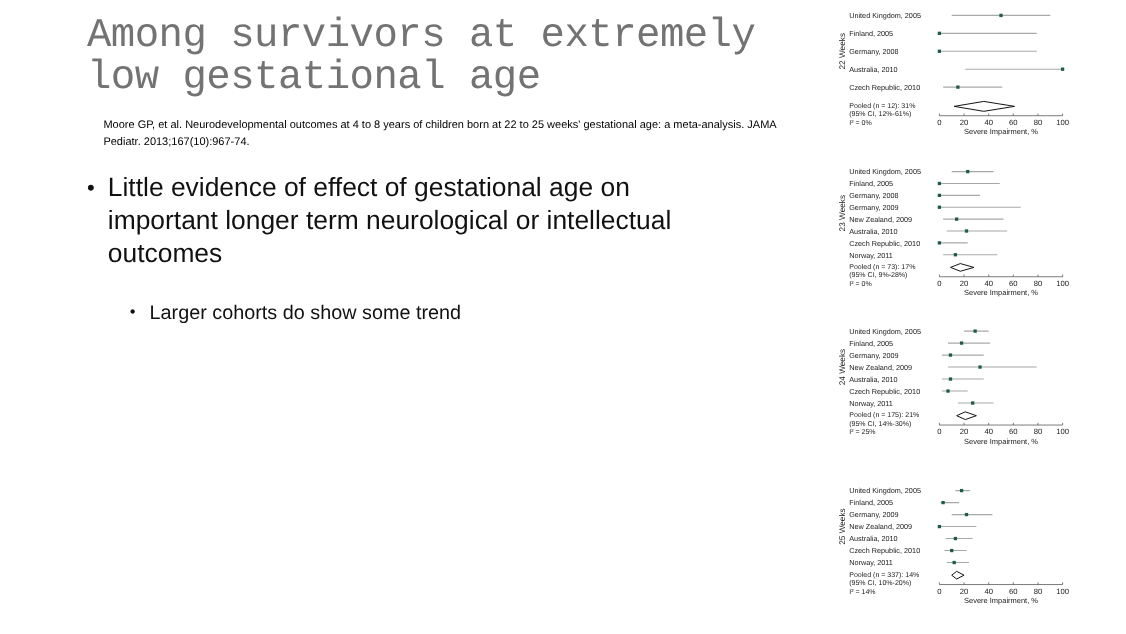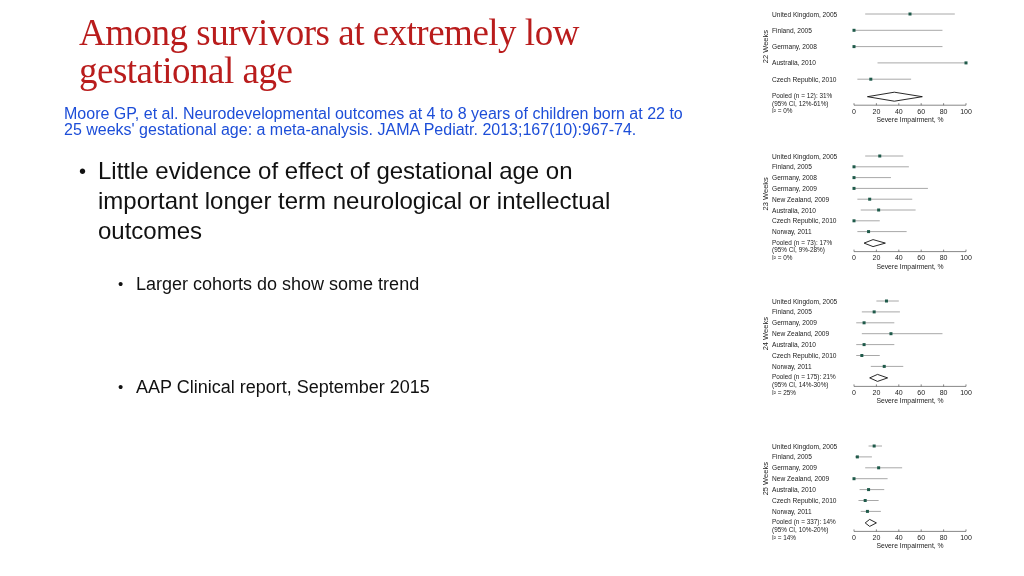--- a/index.html
+++ b/index.html
@@ -1,39 +1,38 @@
 <!DOCTYPE html>
 <html><head>
 <meta charset="utf-8">
 <style>
   html, body { margin: 0; padding: 0; background: #ffffff; }
   body { width: 1024px; height: 576px; position: relative; overflow: hidden; font-family: "Liberation Sans", "DejaVu Sans", sans-serif; color: #000; }
-  .title { position: absolute; left: 79px; top: 14px; width: 620px; font-size: 37px; line-height: 38px; color: #b91c1c; font-family: Liberation Serif, serif; font-weight: 300; letter-spacing: -0.5px; }
-  .citation { position: absolute; left: 64px; top: 106px; width: 620px; font-size: 16px; line-height: 16px; color: #1d4ed8; }
+  .title { position: absolute; left: 79px; top: 14px; width: 620px; font-size: 37px; line-height: 38px; color: #737373; font-family: Liberation Mono, monospace; font-weight: 300; letter-spacing: -0.5px; }
+  .citation { position: absolute; left: 94px; top: 106px; width: 620px; font-size: 10px; line-height: 16px; color: #000000; }
   .bullets { position: absolute; left: 79px; top: 156px; width: 560px; }
   .b1 { position: relative; padding-left: 19px; font-size: 24px; line-height: 30px; color: #111; }
   .b1::before { content: "\2022"; position: absolute; left: 0; top: 0; font-size: 20px; }
   .b2 { position: relative; padding-left: 38px; margin-left: 19px; font-size: 18px; line-height: 26px; color: #111; margin-top: 25px; }
   .b2::before { content: "\2022"; position: absolute; left: 20px; top: 0; font-size: 15px; }
   .gap { height: 52px; }
   .plots { position: absolute; left: 755px; top: 0; width: 269px; height: 576px; }
   svg text { font-family: "Liberation Sans", "DejaVu Sans", sans-serif; }
 </style>
 </head>
 <body>
 
 <div>
   <div class="title">Among survivors at extremely low gestational age</div>
   <div class="citation">Moore GP, et al. Neurodevelopmental outcomes at 4 to 8 years of children born at 22 to 25 weeks' gestational age: a meta-analysis. JAMA Pediatr. 2013;167(10):967-74.</div>
 
   <div class="bullets">
     <div class="b1">Little evidence of effect of gestational age on important longer term neurological or intellectual outcomes</div>
     <div class="b2">Larger cohorts do show some trend</div>
     <div class="gap"></div>
-    <div class="b2">AAP Clinical report, September 2015</div>
   </div>
 
   <div class="plots">
     <svg id="plot-svg" width="269" height="576">
         <g>
           <text x="0" y="0" font-size="7.5" fill="#222222" text-anchor="middle" transform="translate(13 46.6) rotate(-90)">22 Weeks</text>
           <text x="17" y="16.5" font-size="6.6" fill="#222222">United Kingdom, 2005</text>
           <line x1="110.2" x2="199.8" y1="14" y2="14" stroke="#a8a8a8" stroke-width="1"></line>
           <rect x="153.5" y="12.5" width="3" height="3" fill="#1f5a4a"></rect>
           <text x="17" y="32.8" font-size="6.6" fill="#222222">Finland, 2005</text>

